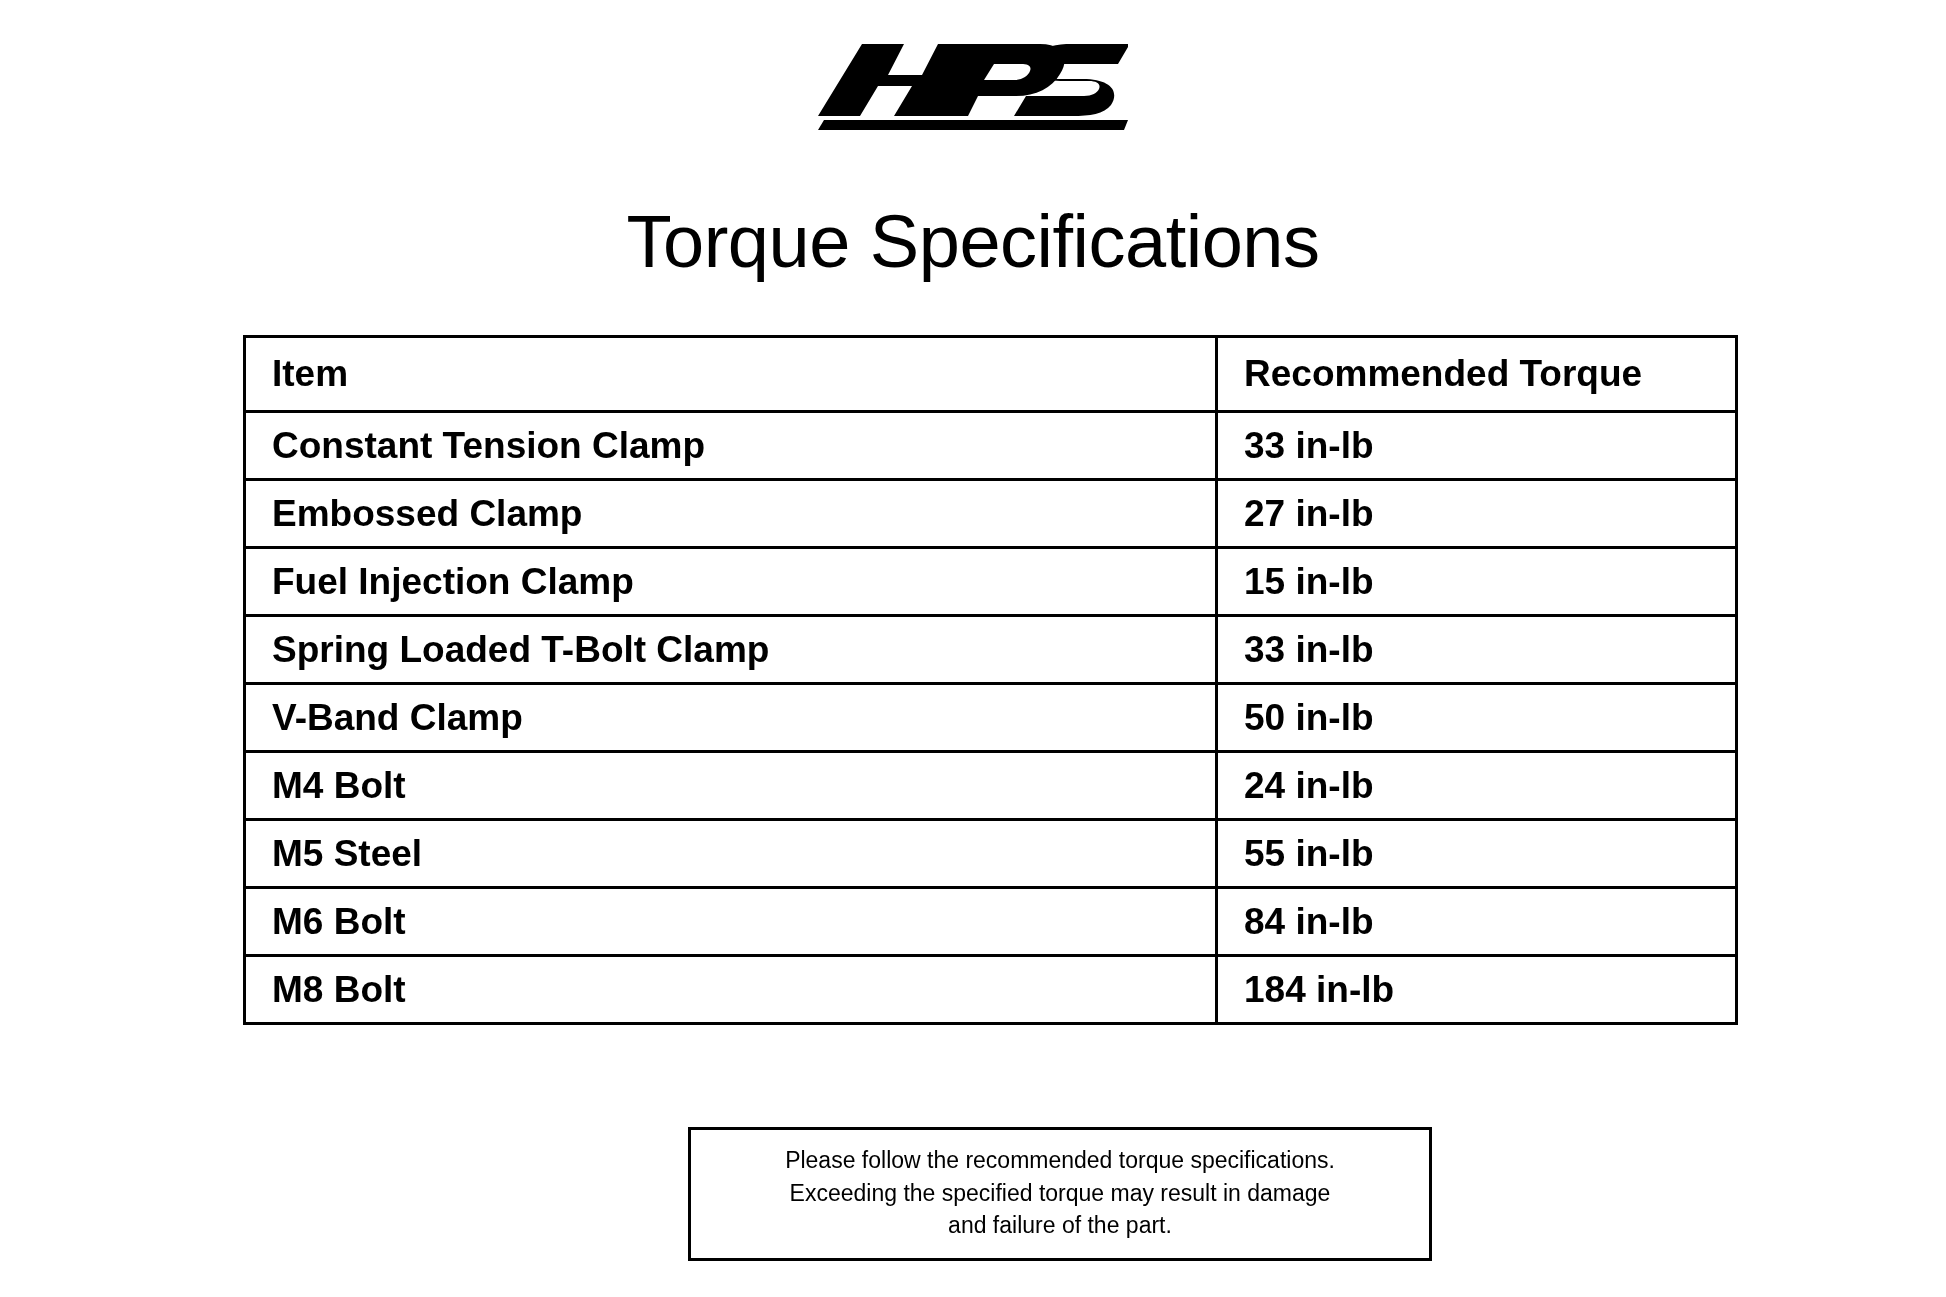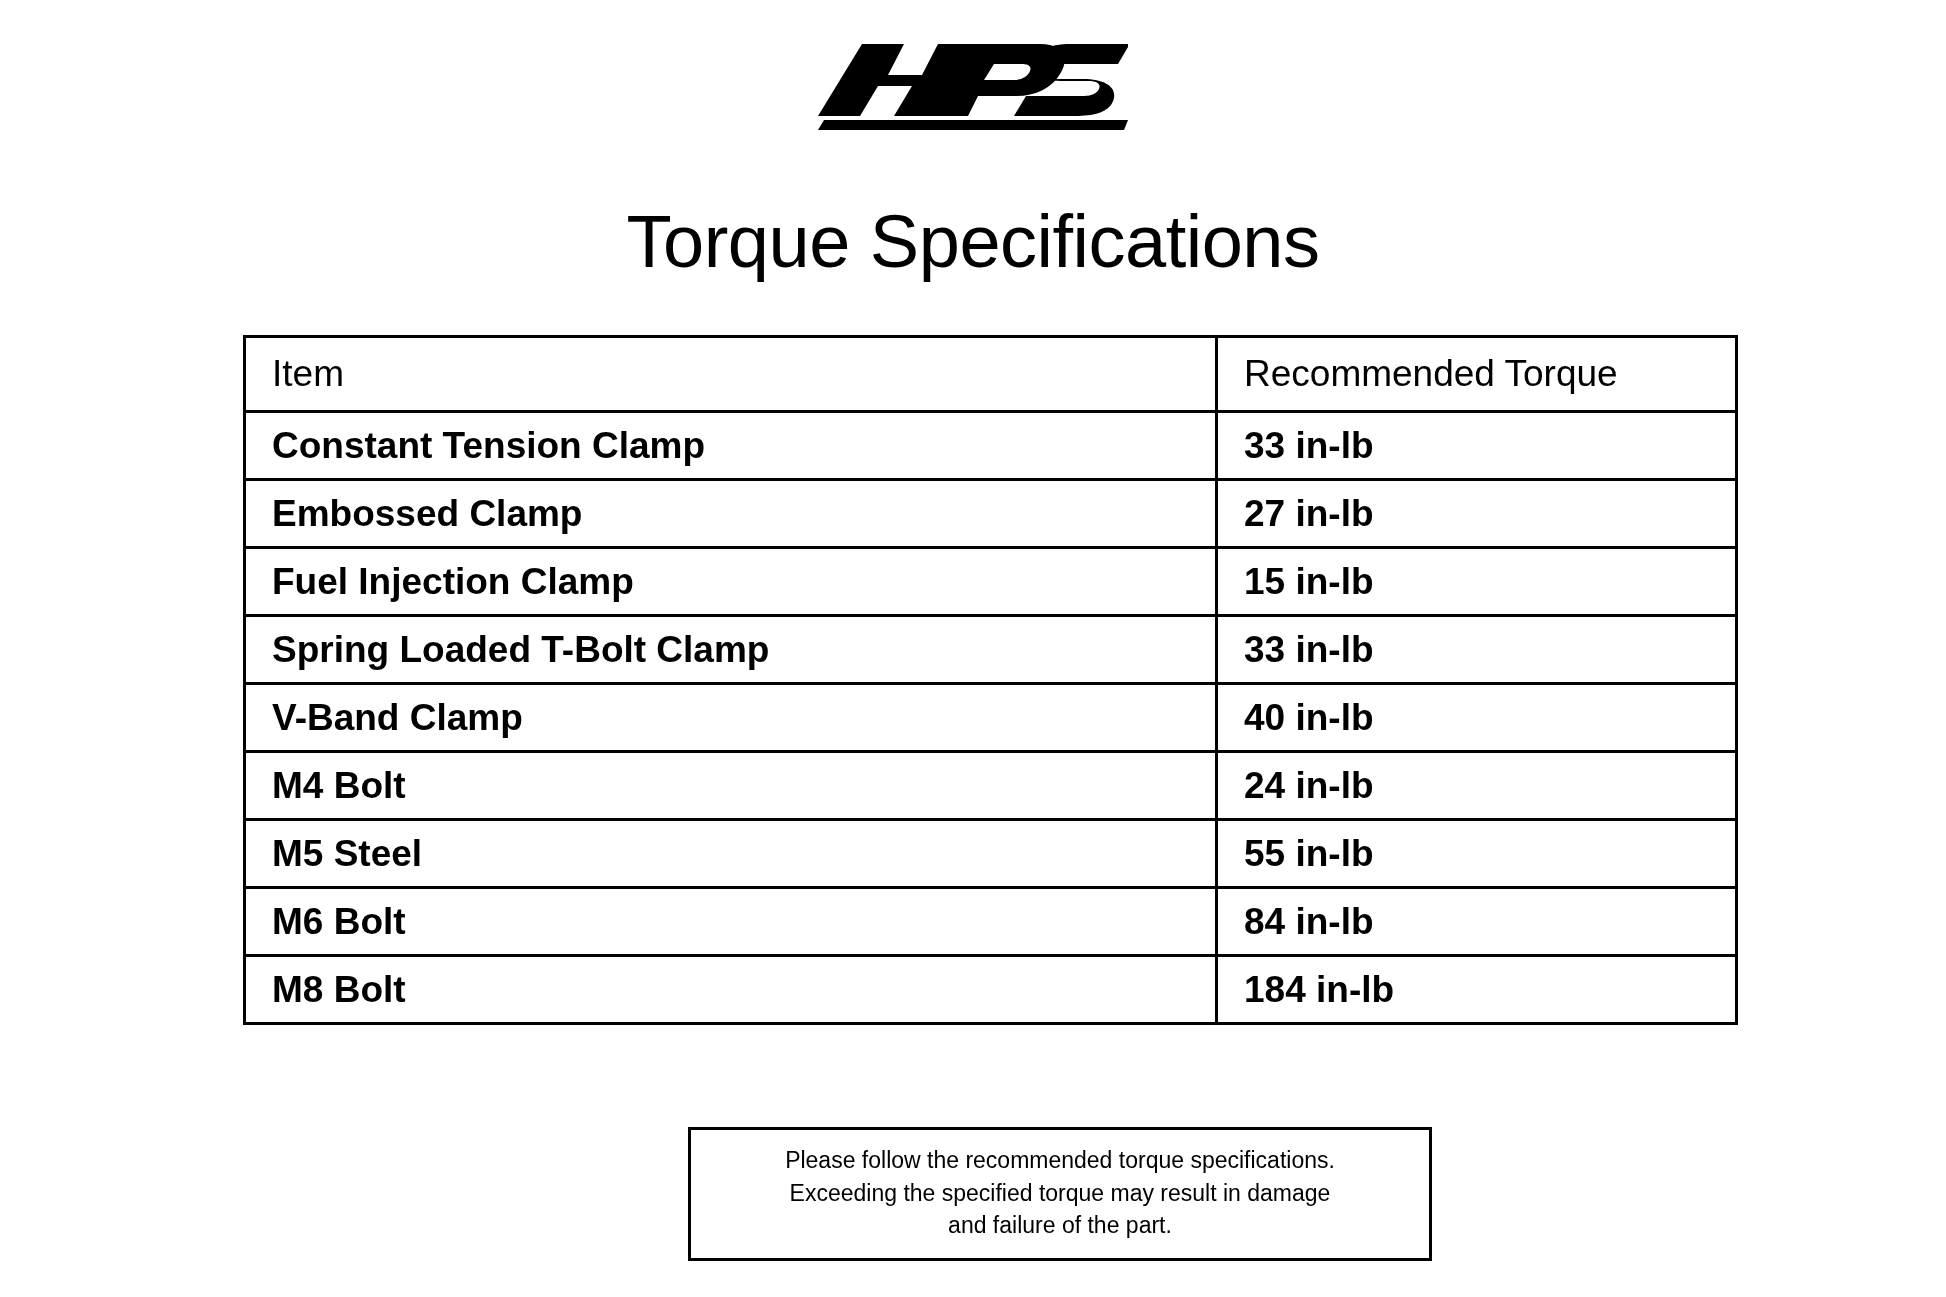--- a/index.html
+++ b/index.html
@@ -66,21 +66,21 @@
     border: 3px solid #000000;
     padding: 0 0 0 26px;
     height: 65px;
     text-align: left;
     vertical-align: middle;
     font-size: 37px;
     font-weight: 700;
     white-space: nowrap;
   }
   .spec-table thead th {
-    font-weight: normal;
+    font-weight: bold;
     font-size: 37px;
     height: 72px;
     margin-top: 48px;
   }
 
   
   .footnote {
     position: absolute;
     left: 688px;
     top: 1127px;
@@ -139,21 +139,21 @@
     <tr>
       <td>Fuel Injection Clamp</td>
       <td>15 in-lb</td>
     </tr>
     <tr>
       <td>Spring Loaded T-Bolt Clamp</td>
       <td>33 in-lb</td>
     </tr>
     <tr>
       <td>V-Band Clamp</td>
-      <td>40 in-lb</td>
+      <td>50 in-lb</td>
     </tr>
     <tr>
       <td>M4 Bolt</td>
       <td>24 in-lb</td>
     </tr>
     <tr>
       <td>M5 Steel</td>
       <td>55 in-lb</td>
     </tr>
     <tr>

